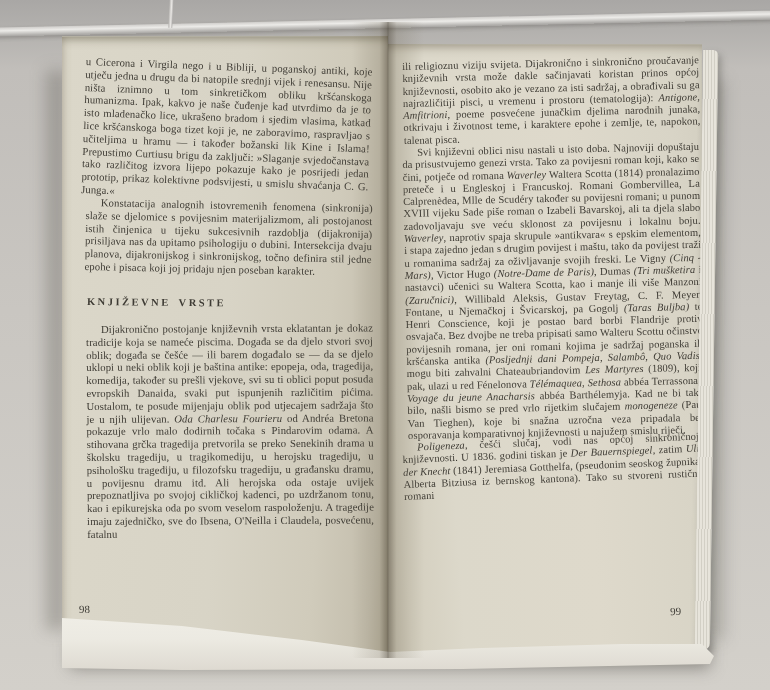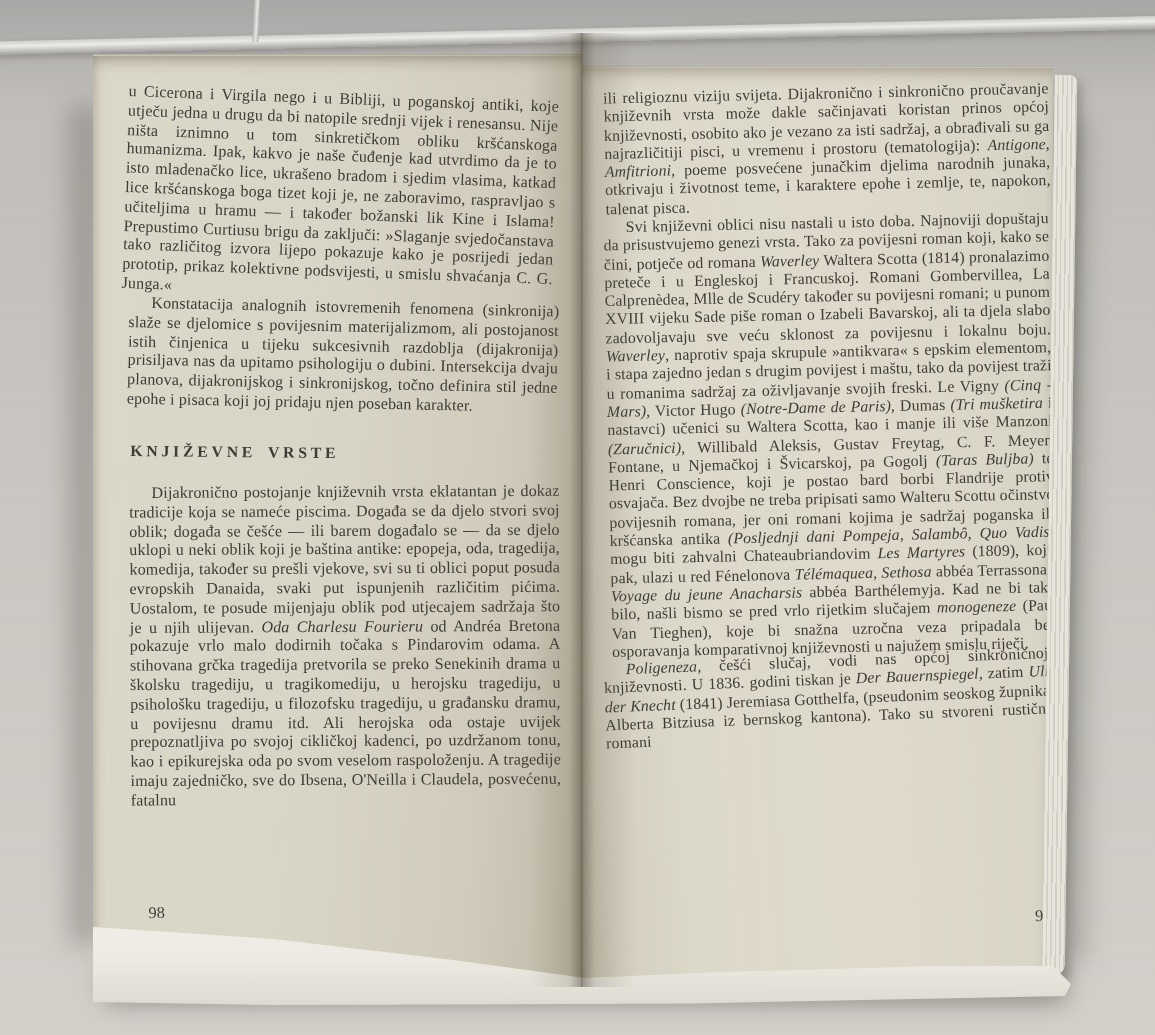--- a/index.html
+++ b/index.html
@@ -65,21 +65,21 @@
     margin:23px 0 15px 1px;text-align:left;
   }
   .page-text > *{transform-origin:left top;}
   .left-text  > :nth-child(1){transform:rotate(2.1deg);}
   .left-text  > :nth-child(2){transform:rotate(1.2deg);}
   .left-text  > :nth-child(3){transform:rotate(.6deg);}
   .left-text  > :nth-child(4){transform:rotate(-.3deg);}
   .right-text > :nth-child(1){transform:rotate(-1.3deg);}
   .right-text > :nth-child(2){transform:rotate(-1.2deg);}
   .right-text > :nth-child(3){transform:rotate(-2.2deg);}
-  .page-number{position:absolute;font-size:11px;color:#3f3d37;margin-left:20px;}
+  .page-number{position:absolute;font-size:11px;color:#3f3d37;}
   .page-number.left{left:17px;top:566px;transform:rotate(-1deg);}
   .page-number.right{left:282px;top:560px;transform:rotate(-2deg);}
 </style>
 </head>
 <body>
 
 <div class="scene">
 
   <div class="stand-bar"></div>
   <div class="stand-corner"></div>

